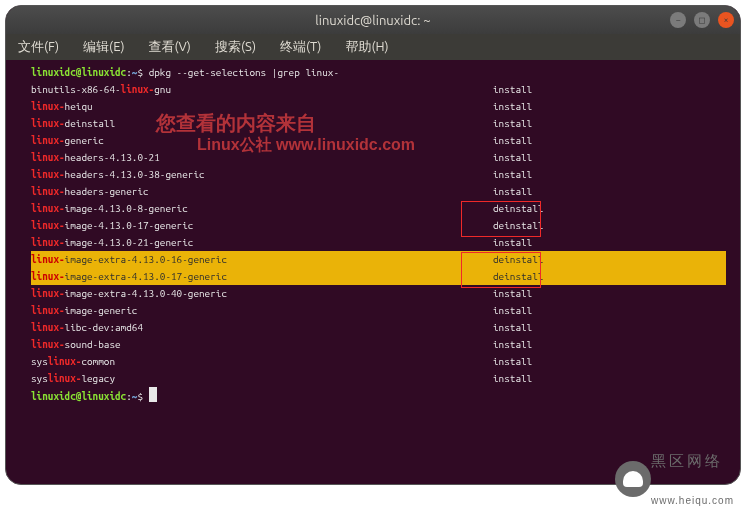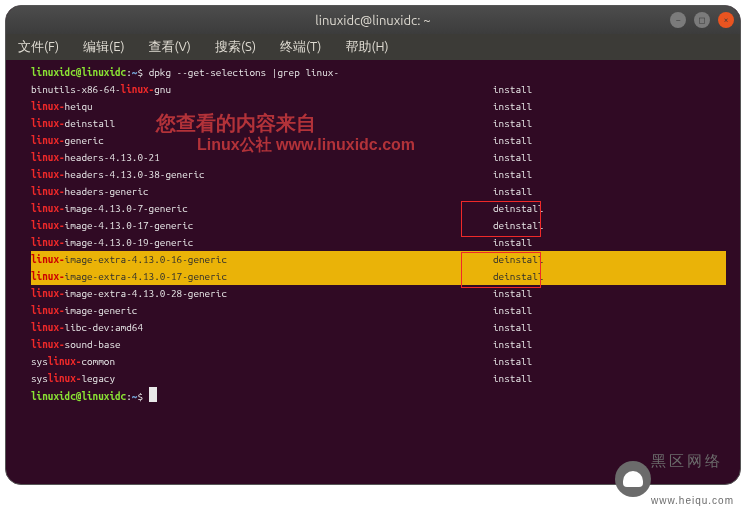--- a/index.html
+++ b/index.html
@@ -161,26 +161,26 @@
   </div>
   <div class="terminal" id="term">
       <div class="line"><span class="prompt-user">linuxidc@linuxidc</span><span>:</span><span class="prompt-path">~</span><span>$ </span><span>dpkg --get-selections |grep linux-</span></div>
       <div class="line"><span>binutils-x86-64-</span><span class="red">linux-</span><span>gnu</span><span class="status">install</span></div>
       <div class="line"><span></span><span class="red">linux-</span><span>heiqu</span><span class="status">install</span></div>
       <div class="line"><span></span><span class="red">linux-</span><span>deinstall</span><span class="status">install</span></div>
       <div class="line"><span></span><span class="red">linux-</span><span>generic</span><span class="status">install</span></div>
       <div class="line"><span></span><span class="red">linux-</span><span>headers-4.13.0-21</span><span class="status">install</span></div>
       <div class="line"><span></span><span class="red">linux-</span><span>headers-4.13.0-38-generic</span><span class="status">install</span></div>
       <div class="line"><span></span><span class="red">linux-</span><span>headers-generic</span><span class="status">install</span></div>
-      <div class="line"><span></span><span class="red">linux-</span><span>image-4.13.0-7-generic</span><span class="status">deinstall</span></div>
+      <div class="line"><span></span><span class="red">linux-</span><span>image-4.13.0-8-generic</span><span class="status">deinstall</span></div>
       <div class="line"><span></span><span class="red">linux-</span><span>image-4.13.0-17-generic</span><span class="status">deinstall</span></div>
-      <div class="line"><span></span><span class="red">linux-</span><span>image-4.13.0-19-generic</span><span class="status">install</span></div>
+      <div class="line"><span></span><span class="red">linux-</span><span>image-4.13.0-21-generic</span><span class="status">install</span></div>
       <div class="line hl-line"><span></span><span class="red">linux-</span><span>image-extra-4.13.0-16-generic</span><span class="status-hl">deinstall</span></div>
       <div class="line hl-line"><span></span><span class="red">linux-</span><span>image-extra-4.13.0-17-generic</span><span class="status-hl">deinstall</span></div>
-      <div class="line"><span></span><span class="red">linux-</span><span>image-extra-4.13.0-28-generic</span><span class="status">install</span></div>
+      <div class="line"><span></span><span class="red">linux-</span><span>image-extra-4.13.0-40-generic</span><span class="status">install</span></div>
       <div class="line"><span></span><span class="red">linux-</span><span>image-generic</span><span class="status">install</span></div>
       <div class="line"><span></span><span class="red">linux-</span><span>libc-dev:amd64</span><span class="status">install</span></div>
       <div class="line"><span></span><span class="red">linux-</span><span>sound-base</span><span class="status">install</span></div>
       <div class="line"><span>sys</span><span class="red">linux-</span><span>common</span><span class="status">install</span></div>
       <div class="line"><span>sys</span><span class="red">linux-</span><span>legacy</span><span class="status">install</span></div>
       <div class="line"><span class="prompt-user">linuxidc@linuxidc</span><span>:</span><span class="prompt-path">~</span><span>$ </span><span class="cursor"></span></div>
     </div>
 
   <div class="box" style="top:195px; left:455px; width:80px; height:36px;"></div>
   <div class="box" style="top:246px; left:455px; width:80px; height:36px;"></div>

